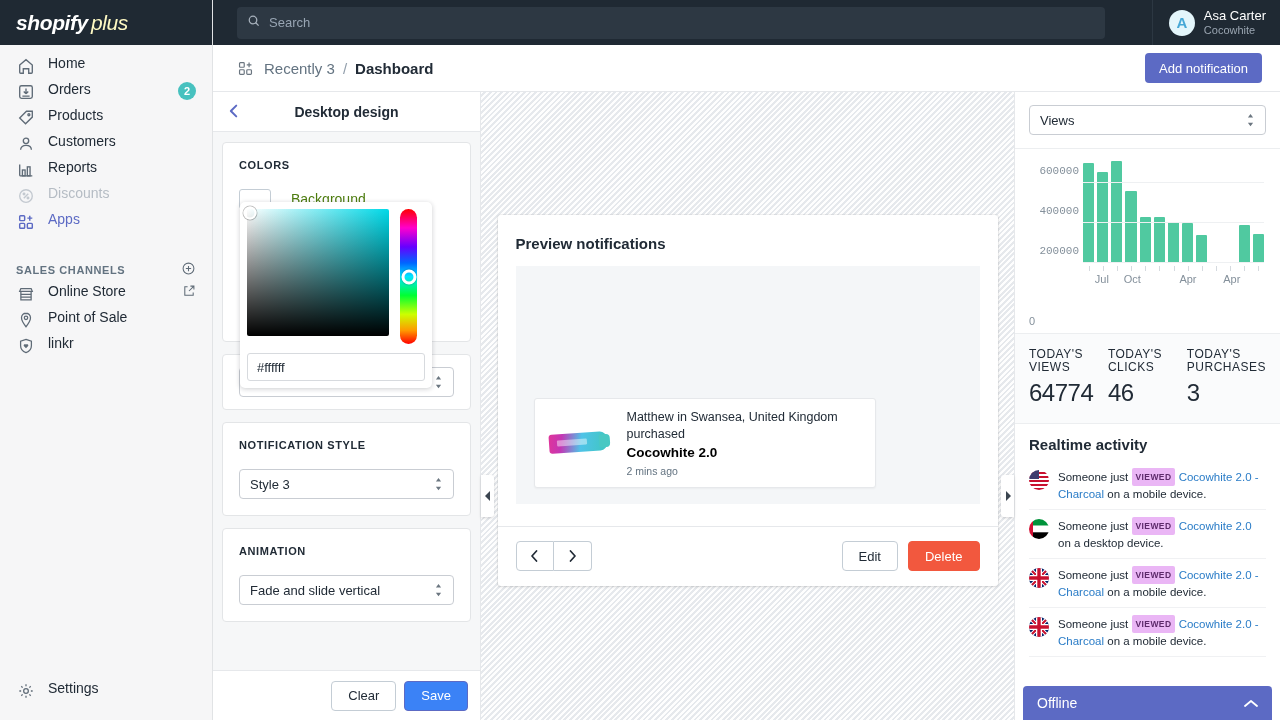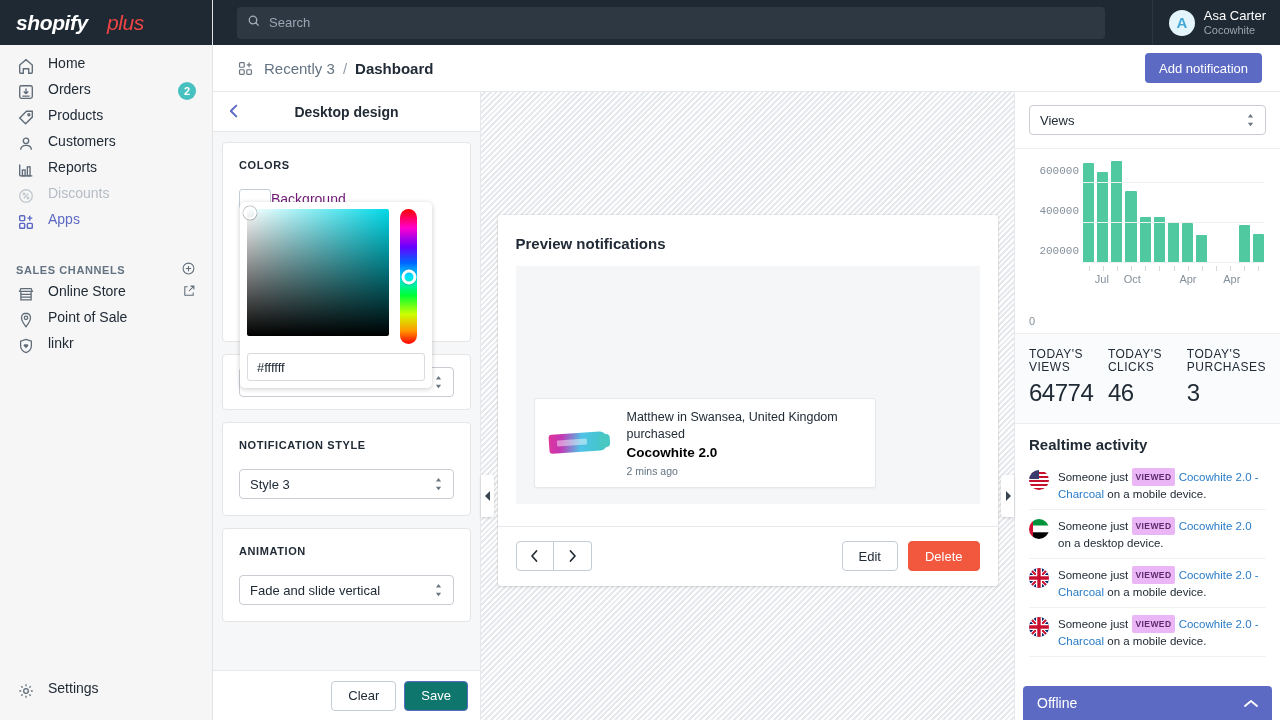--- a/index.html
+++ b/index.html
@@ -20,21 +20,21 @@
     display: flex; flex-direction: column;
     flex: 0 0 213px;
     border-right: 1px solid #e1e3e5;
   }
   .brand {
     height: 45px; background: #1f2933;
     display: flex; align-items: center; padding-left: 16px;
   }
   .brand-text { font-size: 21px; font-weight: bold; font-style: italic; letter-spacing: -0.4px; }
   .brand-shopify { color: #ffffff; }
-  .brand-plus { color: #ef4444; font-weight: normal; font-style: italic; margin-left: 19px; }
+  .brand-plus { color: #fef9c3; font-weight: normal; font-style: italic; margin-left: 3px; }
 
   .nav { padding-top: 11px; flex: 1; }
   .nav-item {
     display: flex; align-items: flex-start;
     height: 25px; margin: 0 8px 0 8px; padding: 0 8px;
     border-radius: 4px; cursor: pointer; position: relative;
   }
   .nav-item + .nav-item { margin-top: 1px; }
   .nav-icon { width: 20px; height: 20px; flex: 0 0 20px; display: flex; align-items: center; justify-content: center; margin-right: 12px; }
   .nav-icon svg { display: block; }
@@ -119,21 +119,21 @@
   .card {
     background: #fff; border: 1px solid #e3e5e7; border-radius: 4px;
     margin-bottom: 12px; padding: 16px;
   }
   .card-title { font-size: 11px; font-weight: bold; letter-spacing: 0.6px; color: #212b36; margin-bottom: 18px; }
   .swatch-row { display: flex; align-items: center; }
   .swatch {
     width: 32px; height: 20px; border: 1px solid #c4cdd5; border-radius: 3px;
     background: #ffffff; cursor: pointer;
   }
-  .swatch-label { font-size: 14px; color: #701a75; }
+  .swatch-label { margin-left: 20px; font-size: 14px; color: #4d7c0f; }
   .colors-card { height: 200px; position: relative; }
 
   .picker-pop {
     position: absolute; left: 240px; top: 202px; width: 192px;
     background: #fff; border-radius: 5px; padding: 7px;
     box-shadow: 0 1px 5px rgba(22,29,37,0.22); z-index: 30;
   }
   .picker-row { display: flex; }
   .sv-area {
     width: 142px; height: 127px; position: relative; border-radius: 2px;
@@ -176,21 +176,21 @@
   .dp-foot {
     height: 50px; background: #fff; border-top: 1px solid #e6e8eb;
     display: flex; align-items: center; justify-content: flex-end;
     padding-right: 12px; flex: 0 0 50px; gap: 8px;
   }
   .btn {
     height: 30px; padding: 0 16px; border-radius: 4px; font-size: 13px;
     font-family: "Liberation Sans", sans-serif; cursor: pointer; border: 1px solid #c4cdd5;
     background: #fff; color: #212b36;
   }
-  .btn-primary { background: #0f766e; color: #fff; border-color: #5c6ac4; }
+  .btn-primary { background: #3b82f6; color: #fff; border-color: #5c6ac4; }
   .btn-danger { background: #f2583e; color: #fff; border-color: #f2583e; }
 
   
   .stage {
     flex: 1; min-width: 0; position: relative;
     background-color: #f2f3f5;
     background-image: repeating-linear-gradient(135deg,
       rgba(255,255,255,0.95) 0px, rgba(255,255,255,0.95) 2px,
       rgba(222,226,231,0.6) 2px, rgba(222,226,231,0.6) 4px);
     display: flex; align-items: center; justify-content: center;

